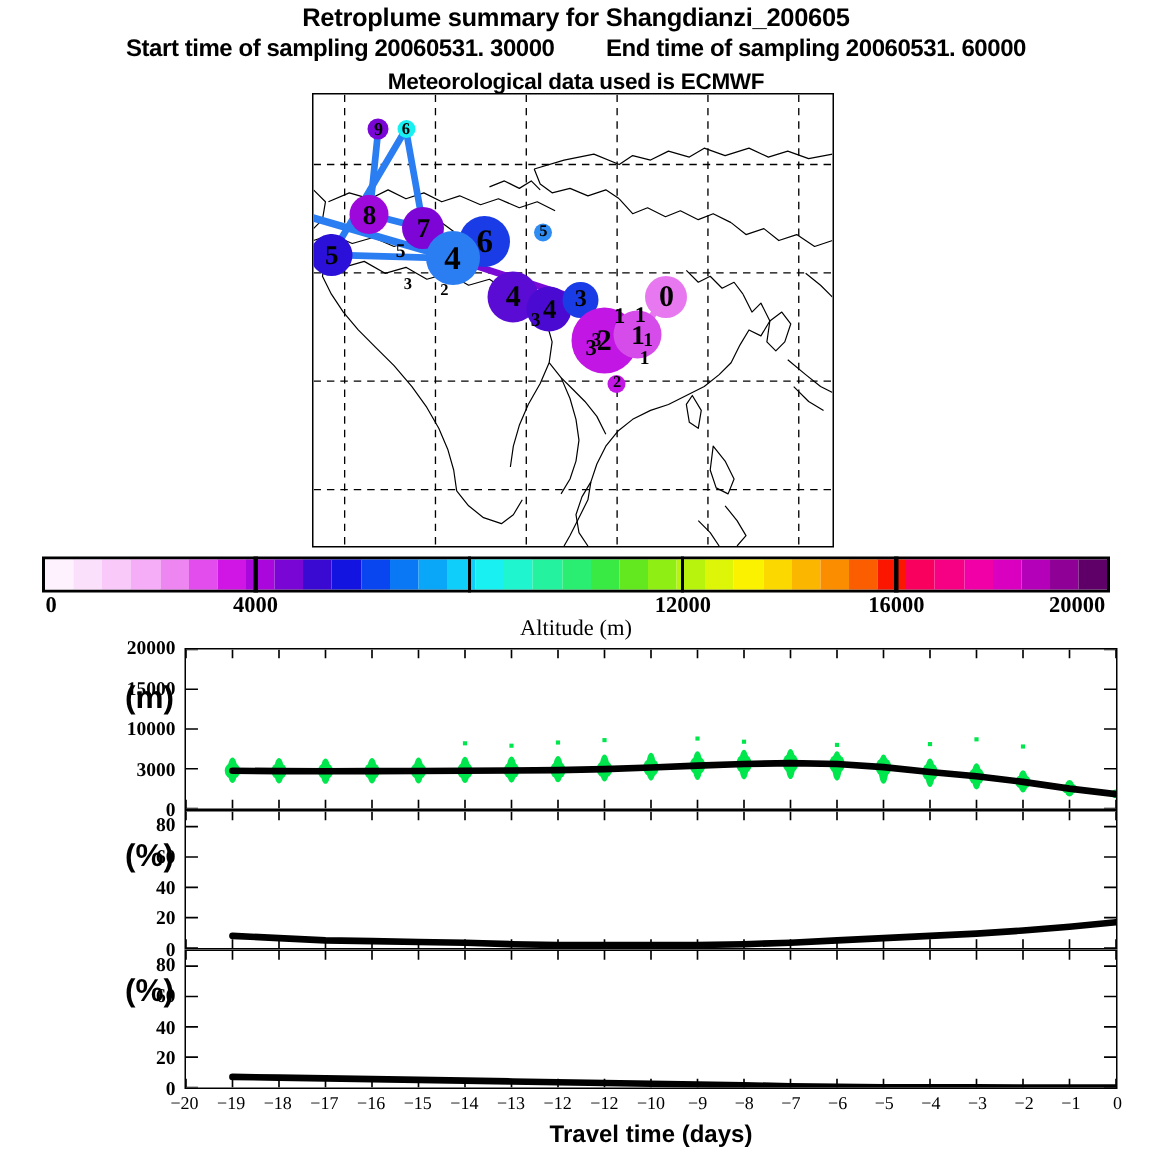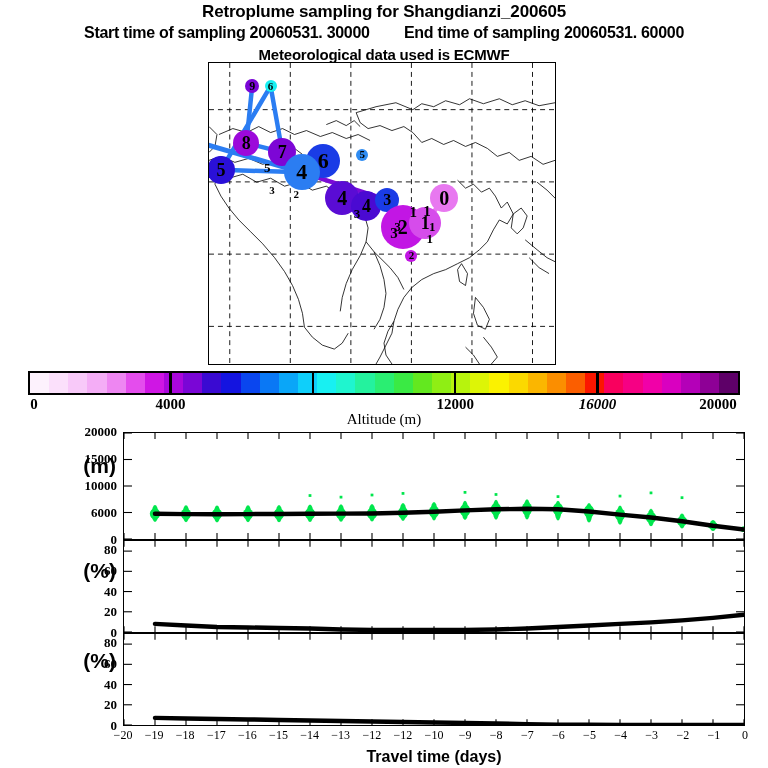--- a/index.html
+++ b/index.html
@@ -44,21 +44,21 @@
   .ytick{position:absolute;font-family:"Liberation Serif",serif;font-weight:bold;
          font-size:13px;text-align:right;width:60px;transform:translateY(-50%);}
   .xtick{position:absolute;font-family:"Liberation Serif",serif;font-weight:normal;
          font-size:12px;transform:translateX(-50%);top:728px;}
   #xaxis-title{position:absolute;top:748px;left:123px;width:622px;text-align:center;
                font-weight:bold;font-size:16px;}
 </style>
 </head>
 <body>
 
-<div class="ttl" id="title-main">Retroplume sampling for Shangdianzi_200605</div>
+<div class="ttl" id="title-main">Retroplume summary for Shangdianzi_200605</div>
 <div class="ttl" id="title-times">
   <span>Start time of sampling 20060531. 30000</span>
   <span class="gap"></span>
   <span>End time of sampling 20060531. 60000</span>
 </div>
 <div class="ttl" id="title-met">Meteorological data used is ECMWF</div>
 
 <div id="map-panel">
   <svg id="map-svg" viewBox="0 0 348 303" preserveAspectRatio="none">
     <g id="map-grid" stroke="#000" stroke-width="0.9" stroke-dasharray="5,4" fill="none">
@@ -206,21 +206,21 @@
     <div class="cb-sep" style="left: 169.15px;"></div>
     <div class="cb-sep" style="left: 311.55px;"></div>
     <div class="cb-sep" style="left: 453.95px;"></div>
     <div class="cb-sep" style="left: 596.35px;"></div>
   </div>
 <div id="cbar-ticks">
     <div class="cb-tick" style="left: 34px;">0</div>
     <div class="cb-tick" style="left: 170.4px;">4000</div>
     <div class="cb-tick" style="left: 312.8px; margin-top: 44px;">8000</div>
     <div class="cb-tick" style="left: 455.2px;">12000</div>
-    <div class="cb-tick" style="left: 597.6px; font-style: italic;">16000</div>
+    <div class="cb-tick" style="left: 597.6px;">16000</div>
     <div class="cb-tick" style="left: 718px;">20000</div>
   </div>
 <div id="cbar-title">Altitude (m)</div>
 
 <div class="rowlabel" id="lbl-alt">
     <div>(m)</div>
   </div>
 <div class="rowlabel" id="lbl-abl">
     <div>(%)</div>
   </div>
@@ -445,21 +445,21 @@
       <line x1="0" y1="31" x2="8" y2="31" stroke="#000" stroke-width="1.1"></line>
       <line x1="622" y1="31" x2="614" y2="31" stroke="#000" stroke-width="1.1"></line>
       <line x1="0" y1="10.333333333333343" x2="8" y2="10.333333333333343" stroke="#000" stroke-width="1.1"></line>
       <line x1="622" y1="10.333333333333343" x2="614" y2="10.333333333333343" stroke="#000" stroke-width="1.1"></line>
       <path d="M31.1,85.76666666666667L62.2,86.28333333333333L93.3,86.8L124.4,87.31666666666666L155.5,87.83333333333333L186.6,88.35L217.7,88.86666666666666L248.8,89.38333333333334L279.90000000000003,89.9L311,90.41666666666667L342.1,90.93333333333334L373.2,91.45L404.3,92.17333333333333L435.4,92.58666666666667L466.5,92.79333333333334L497.6,92.89666666666666L528.6999999999999,92.89666666666666L559.8000000000001,93L590.9,93L622,93" fill="none" stroke="#000000" stroke-width="4.5" stroke-linejoin="round" stroke-linecap="round"></path>
     </svg>
 </div>
 
 <div id="yticks-layer">
     <div class="ytick" style="left: 57px; top: 540px;">0</div>
-    <div class="ytick" style="left: 57px; top: 513px;">6000</div>
+    <div class="ytick" style="left: 57px; top: 513px;">3000</div>
     <div class="ytick" style="left: 57px; top: 486px;">10000</div>
     <div class="ytick" style="left: 57px; top: 459px;">15000</div>
     <div class="ytick" style="left: 57px; top: 432px;">20000</div>
     <div class="ytick" style="left: 57px; top: 633px;">0</div>
     <div class="ytick" style="left: 57px; top: 612.333px;">20</div>
     <div class="ytick" style="left: 57px; top: 591.667px;">40</div>
     <div class="ytick" style="left: 57px; top: 571px;">60</div>
     <div class="ytick" style="left: 57px; top: 550.333px;">80</div>
     <div class="ytick" style="left: 57px; top: 726px;">0</div>
     <div class="ytick" style="left: 57px; top: 705.333px;">20</div>

